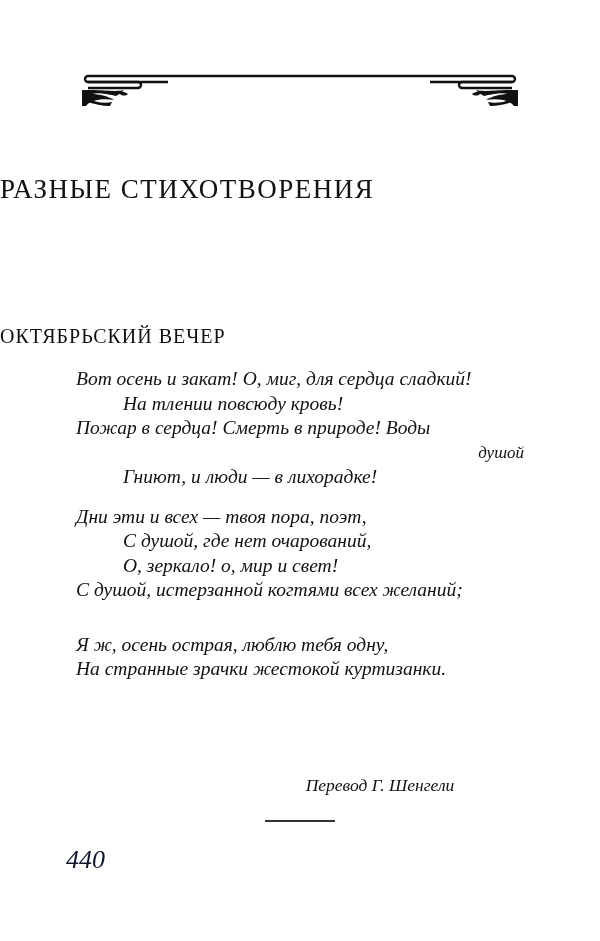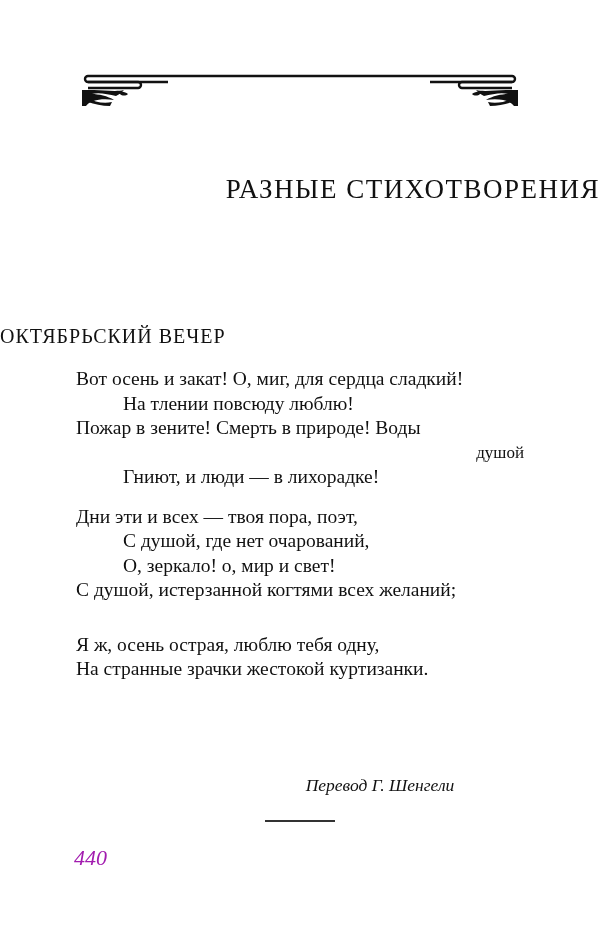--- a/index.html
+++ b/index.html
@@ -20,21 +20,21 @@
       left: 80px;
       top: 72px;
       width: 440px;
       height: 36px;
     }
     .section-title {
       position: absolute;
       left: 0;
       width: 600px;
       top: 174px;
-      text-align: right;
+      text-align: left;
       font-family: "Liberation Serif", serif;
       font-size: 27px;
       letter-spacing: 1.5px;
       color: #111;
     }
     .poem-title {
       position: absolute;
       left: 0;
       width: 600px;
       top: 325px;
@@ -50,20 +50,21 @@
       top: 367px;
       width: 450px;
       font-family: "Liberation Serif", serif;
       font-size: 19.5px;
       line-height: 24.5px;
       color: #111;
     }
     .line {
       white-space: nowrap;
       height: 24.5px;
+      font-style: italic;
     }
     .line.indent {
       padding-left: 47px;
     }
     .line.right {
       text-align: right;
       padding-right: 2px;
       font-size: 17px;
     }
     .stanza-gap {
@@ -83,26 +84,26 @@
     .separator {
       position: absolute;
       left: 265px;
       top: 820px;
       width: 70px;
       height: 1.5px;
       background: #333;
     }
     .page-number {
       position: absolute;
-      left: 74px;
+      left: 66px;
       top: 845px;
       font-family: "Liberation Serif", serif;
       font-style: italic;
-      font-size: 22px;
-      color: #a21caf;
+      font-size: 26px;
+      color: #0f172a;
     }
   </style>
 </head>
 <body>
 
 <svg class="ornament" viewBox="0 0 440 36" xmlns="http://www.w3.org/2000/svg">
 
   <path d="M8 4 H432 A3 3 0 0 1 432 10 H350" fill="none" stroke="#111" stroke-width="2.4"></path>
   <path d="M8 4 A3 3 0 0 0 8 10 H88" fill="none" stroke="#111" stroke-width="2.4"></path>
 
@@ -124,22 +125,22 @@
 </svg>
 
 <div class="section-title">РАЗНЫЕ СТИХОТВОРЕНИЯ</div>
 
 <div class="poem-title">ОКТЯБРЬСКИЙ ВЕЧЕР</div>
 
 <div class="poem">
 
   <div>
     <div class="line">Вот осень и закат! О, миг, для сердца сладкий!</div>
-    <div class="line indent">На тлении повсюду люблю!</div>
-    <div class="line">Пожар в зените! Смерть в природе! Воды</div>
+    <div class="line indent">На тлении повсюду кровь!</div>
+    <div class="line">Пожар в сердца! Смерть в природе! Воды</div>
     <div class="line right">душой</div>
     <div class="line indent">Гниют, и люди — в лихорадке!</div>
   </div>
   <div class="stanza-gap"></div>
 
   <div>
     <div class="line">Дни эти и всех — твоя пора, поэт,</div>
     <div class="line indent">С душой, где нет очарований,</div>
     <div class="line indent">О, зеркало! о, мир и свет!</div>
     <div class="line">С душой, истерзанной когтями всех желаний;</div>

